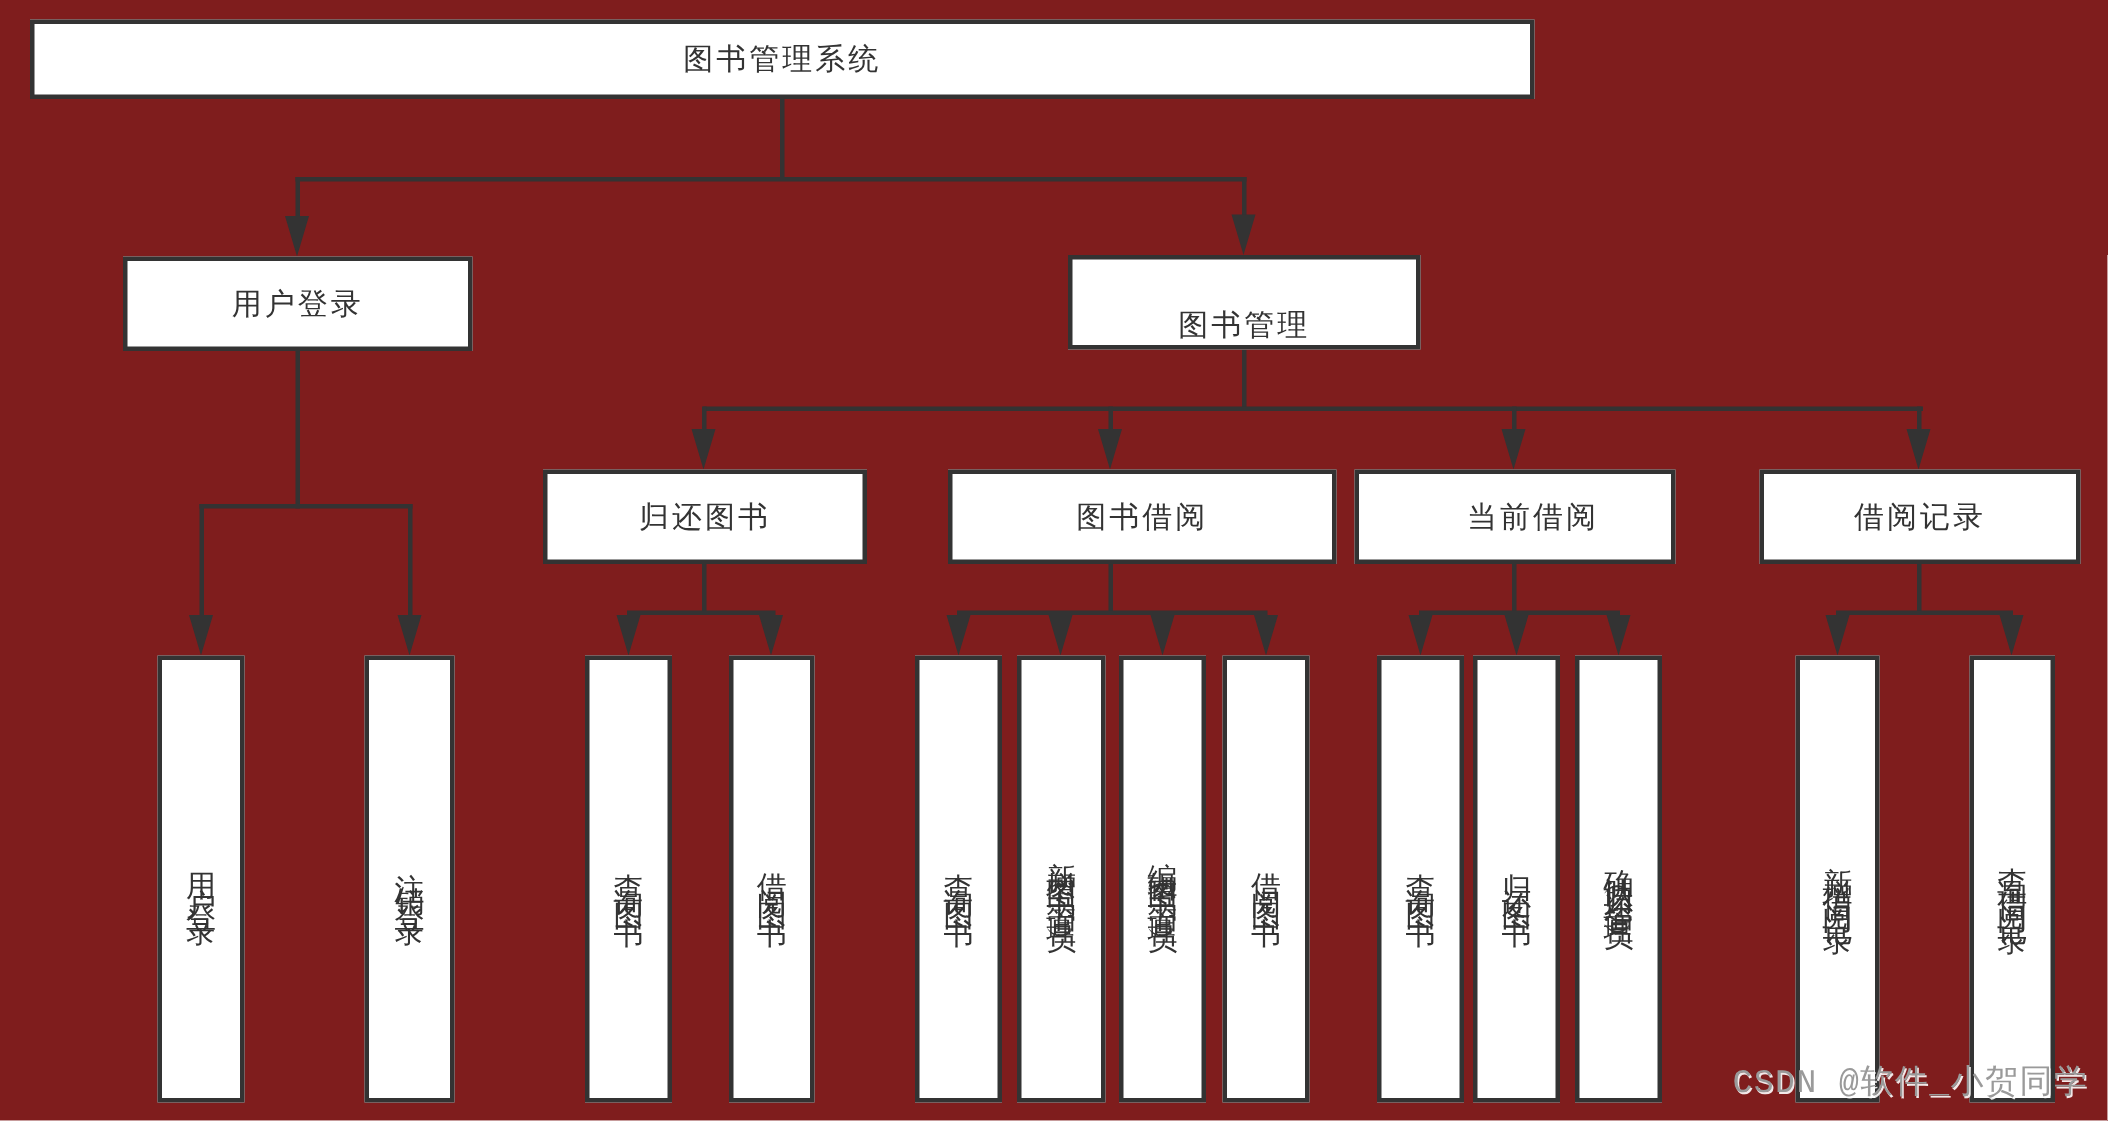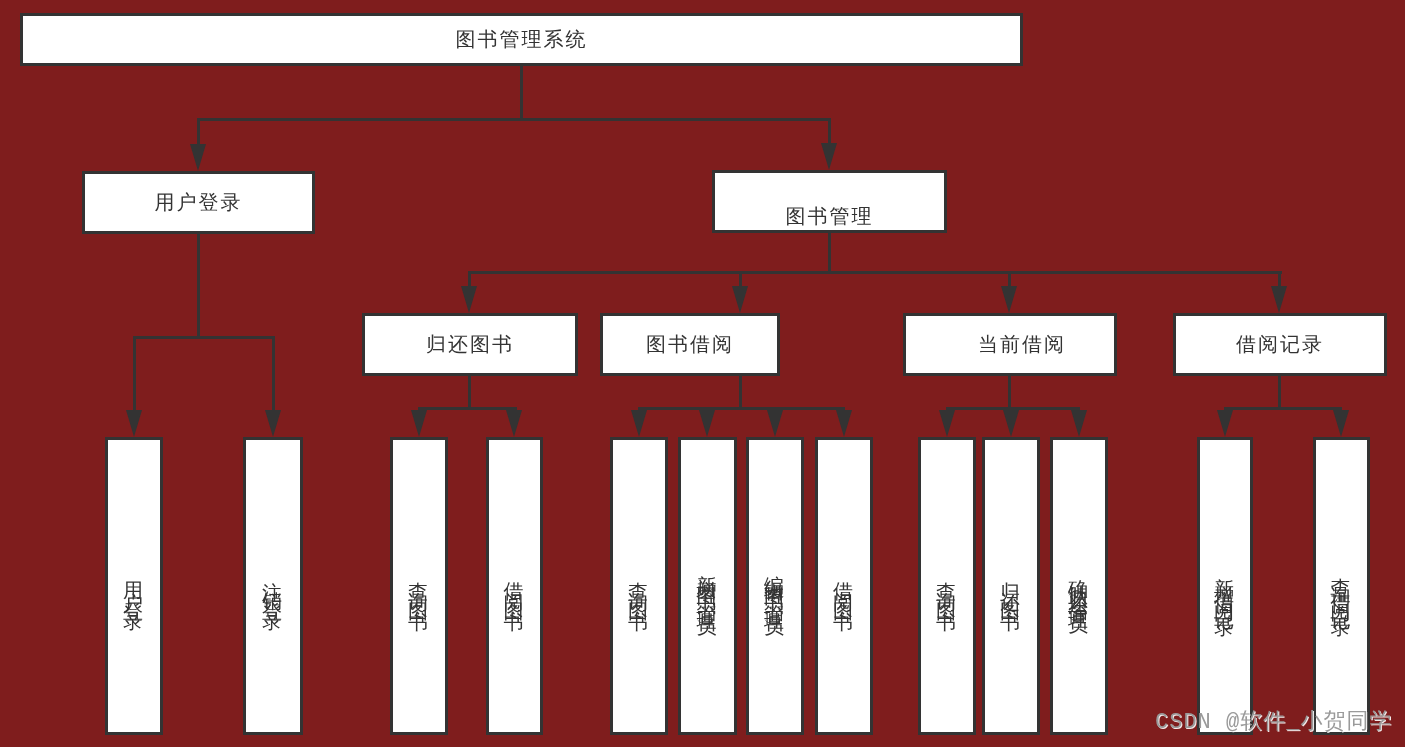--- a/index.html
+++ b/index.html
@@ -110,21 +110,21 @@
   <div class="vline" style="left:739px; top:271px; height:18px;"></div>
   <div class="arrow" style="left:732px; top:286px;"></div>
   <div class="vline" style="left:1008px; top:271px; height:18px;"></div>
   <div class="arrow" style="left:1001px; top:286px;"></div>
   <div class="vline" style="left:1278px; top:271px; height:18px;"></div>
   <div class="arrow" style="left:1271px; top:286px;"></div>
 
   <div class="box" style="left:362px; top:313px; width:216px; height:63px;">
     <span>归还图书</span>
   </div>
-  <div class="box" style="left:600px; top:313px; width:180px; height:63px;">
+  <div class="box" style="left:632px; top:313px; width:259px; height:63px;">
     <span>图书借阅</span>
   </div>
   <div class="box" style="left:903px; top:313px; width:214px; height:63px;padding-left:24px;">
     <span>当前借阅</span>
   </div>
   <div class="box" style="left:1173px; top:313px; width:214px; height:63px;">
     <span>借阅记录</span>
   </div>
 
   <div class="vline" style="left:468px; top:376px; height:34px;"></div>

